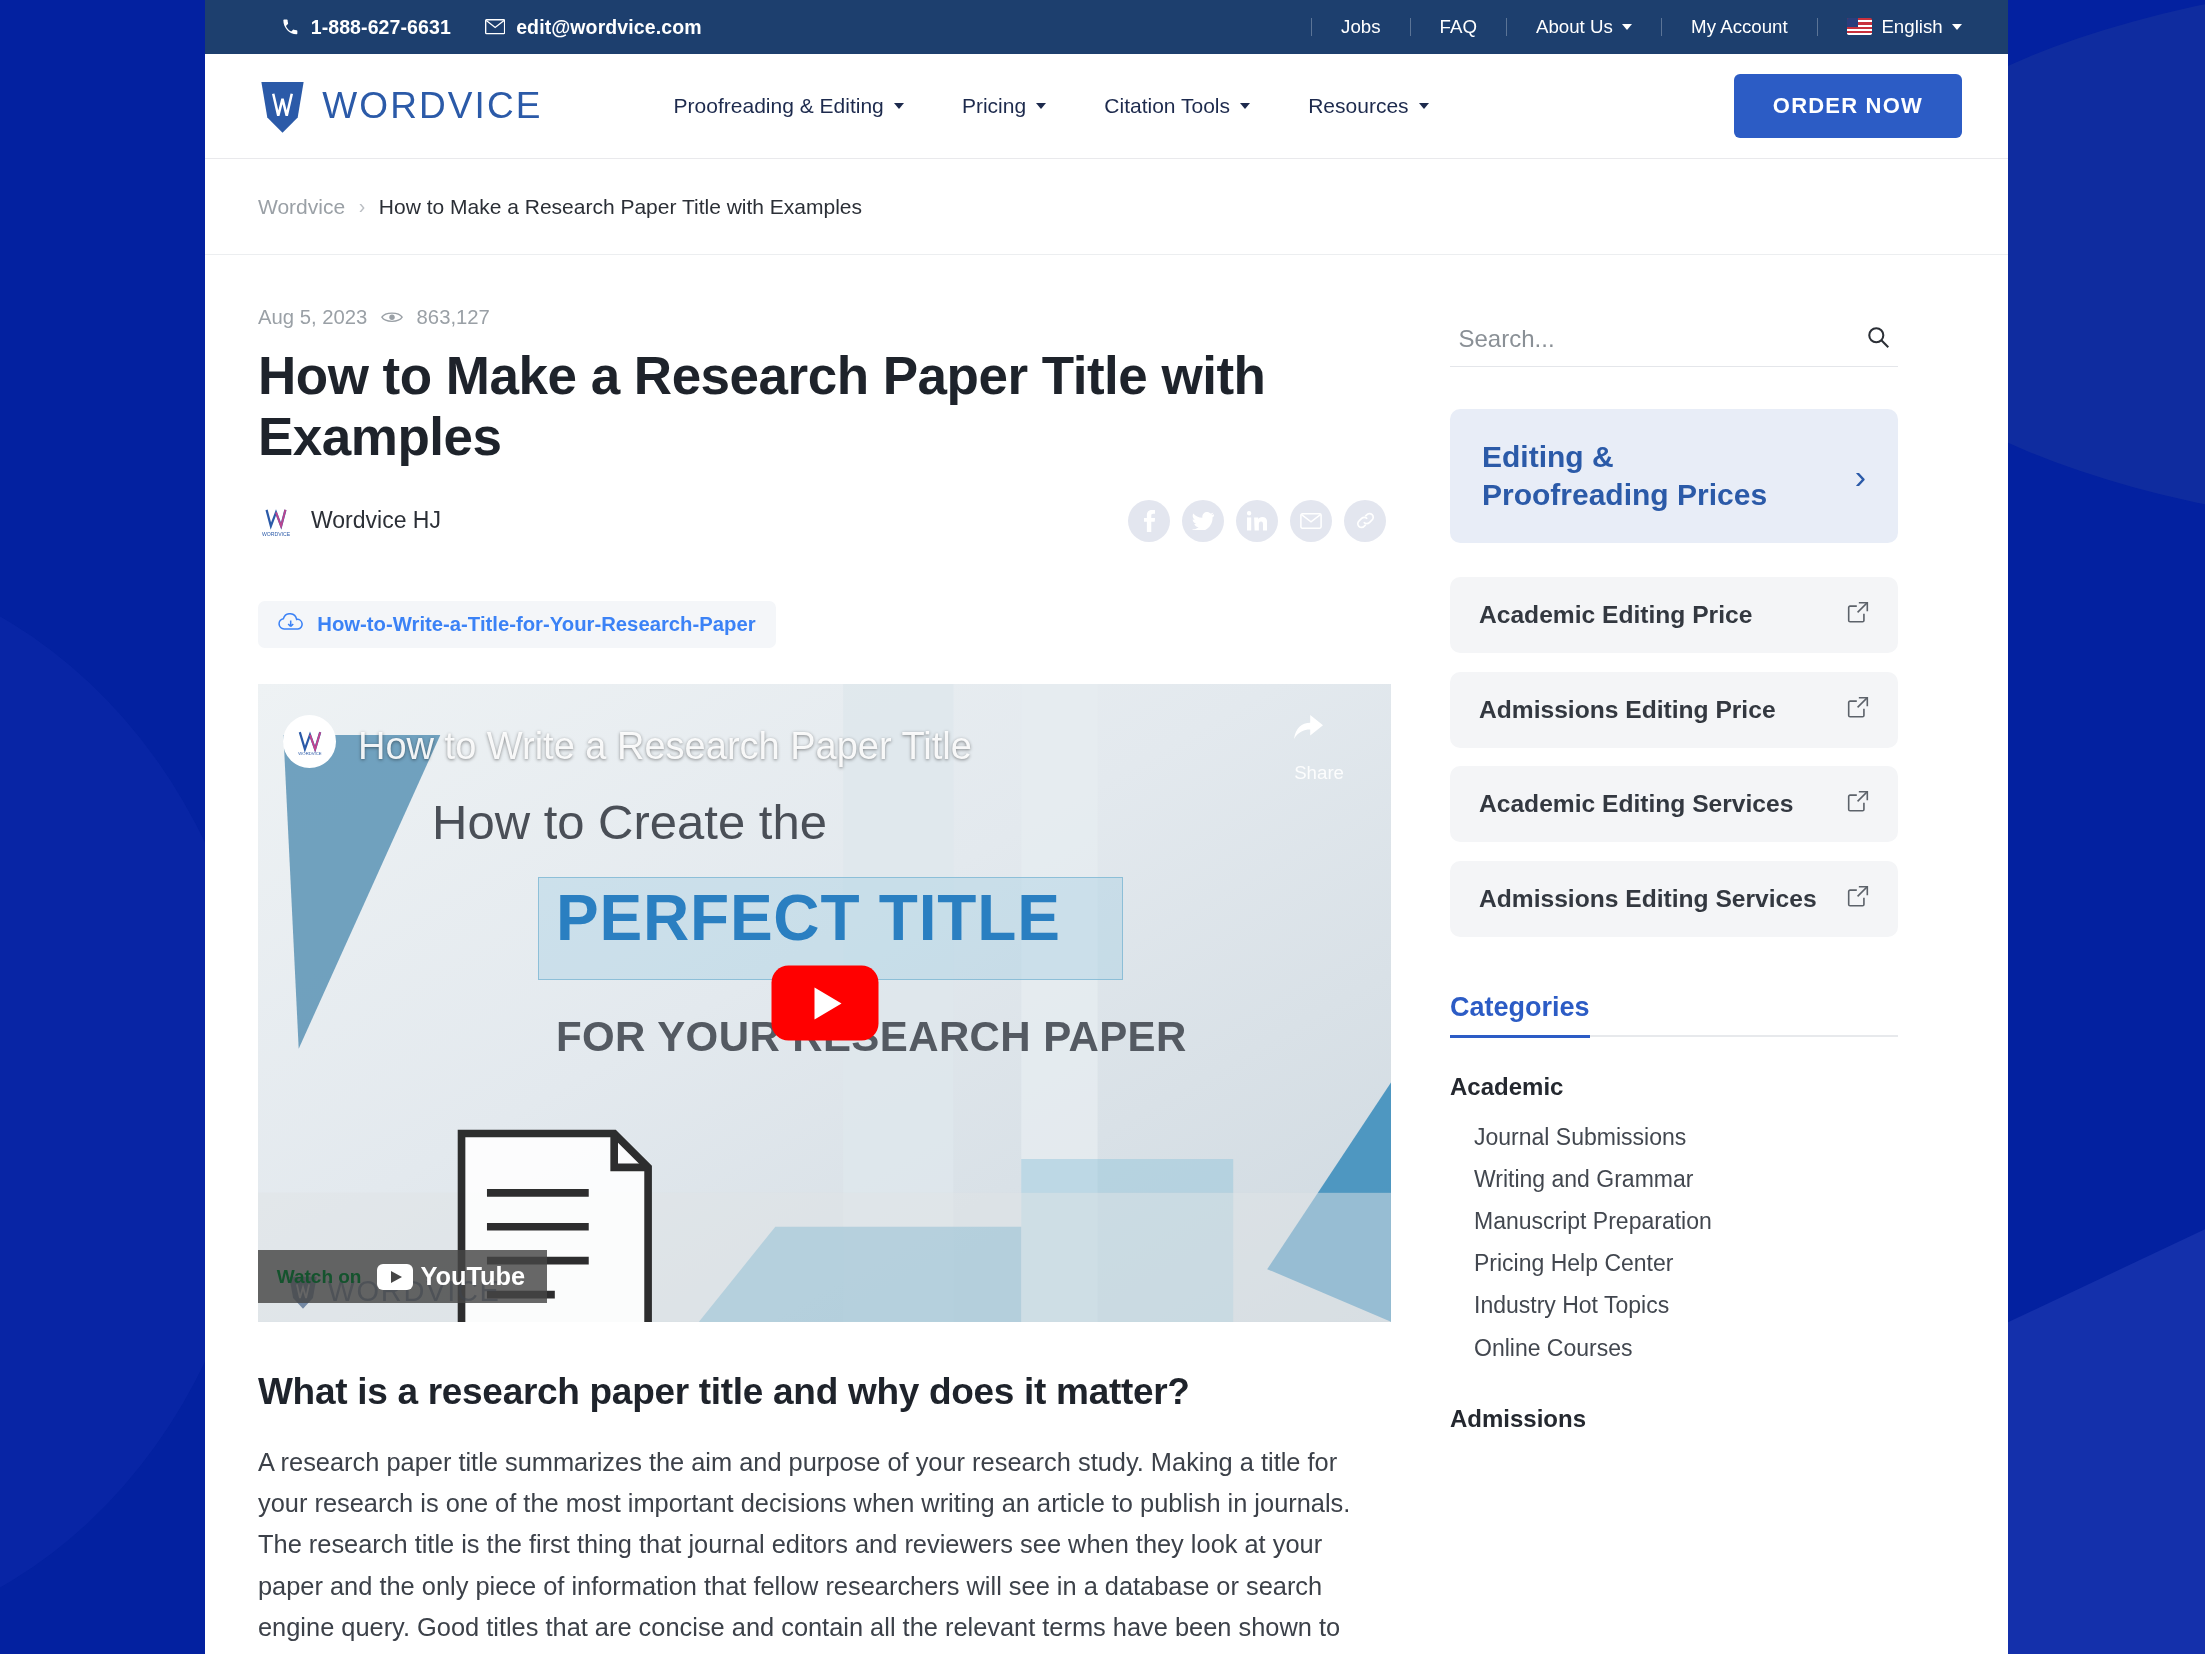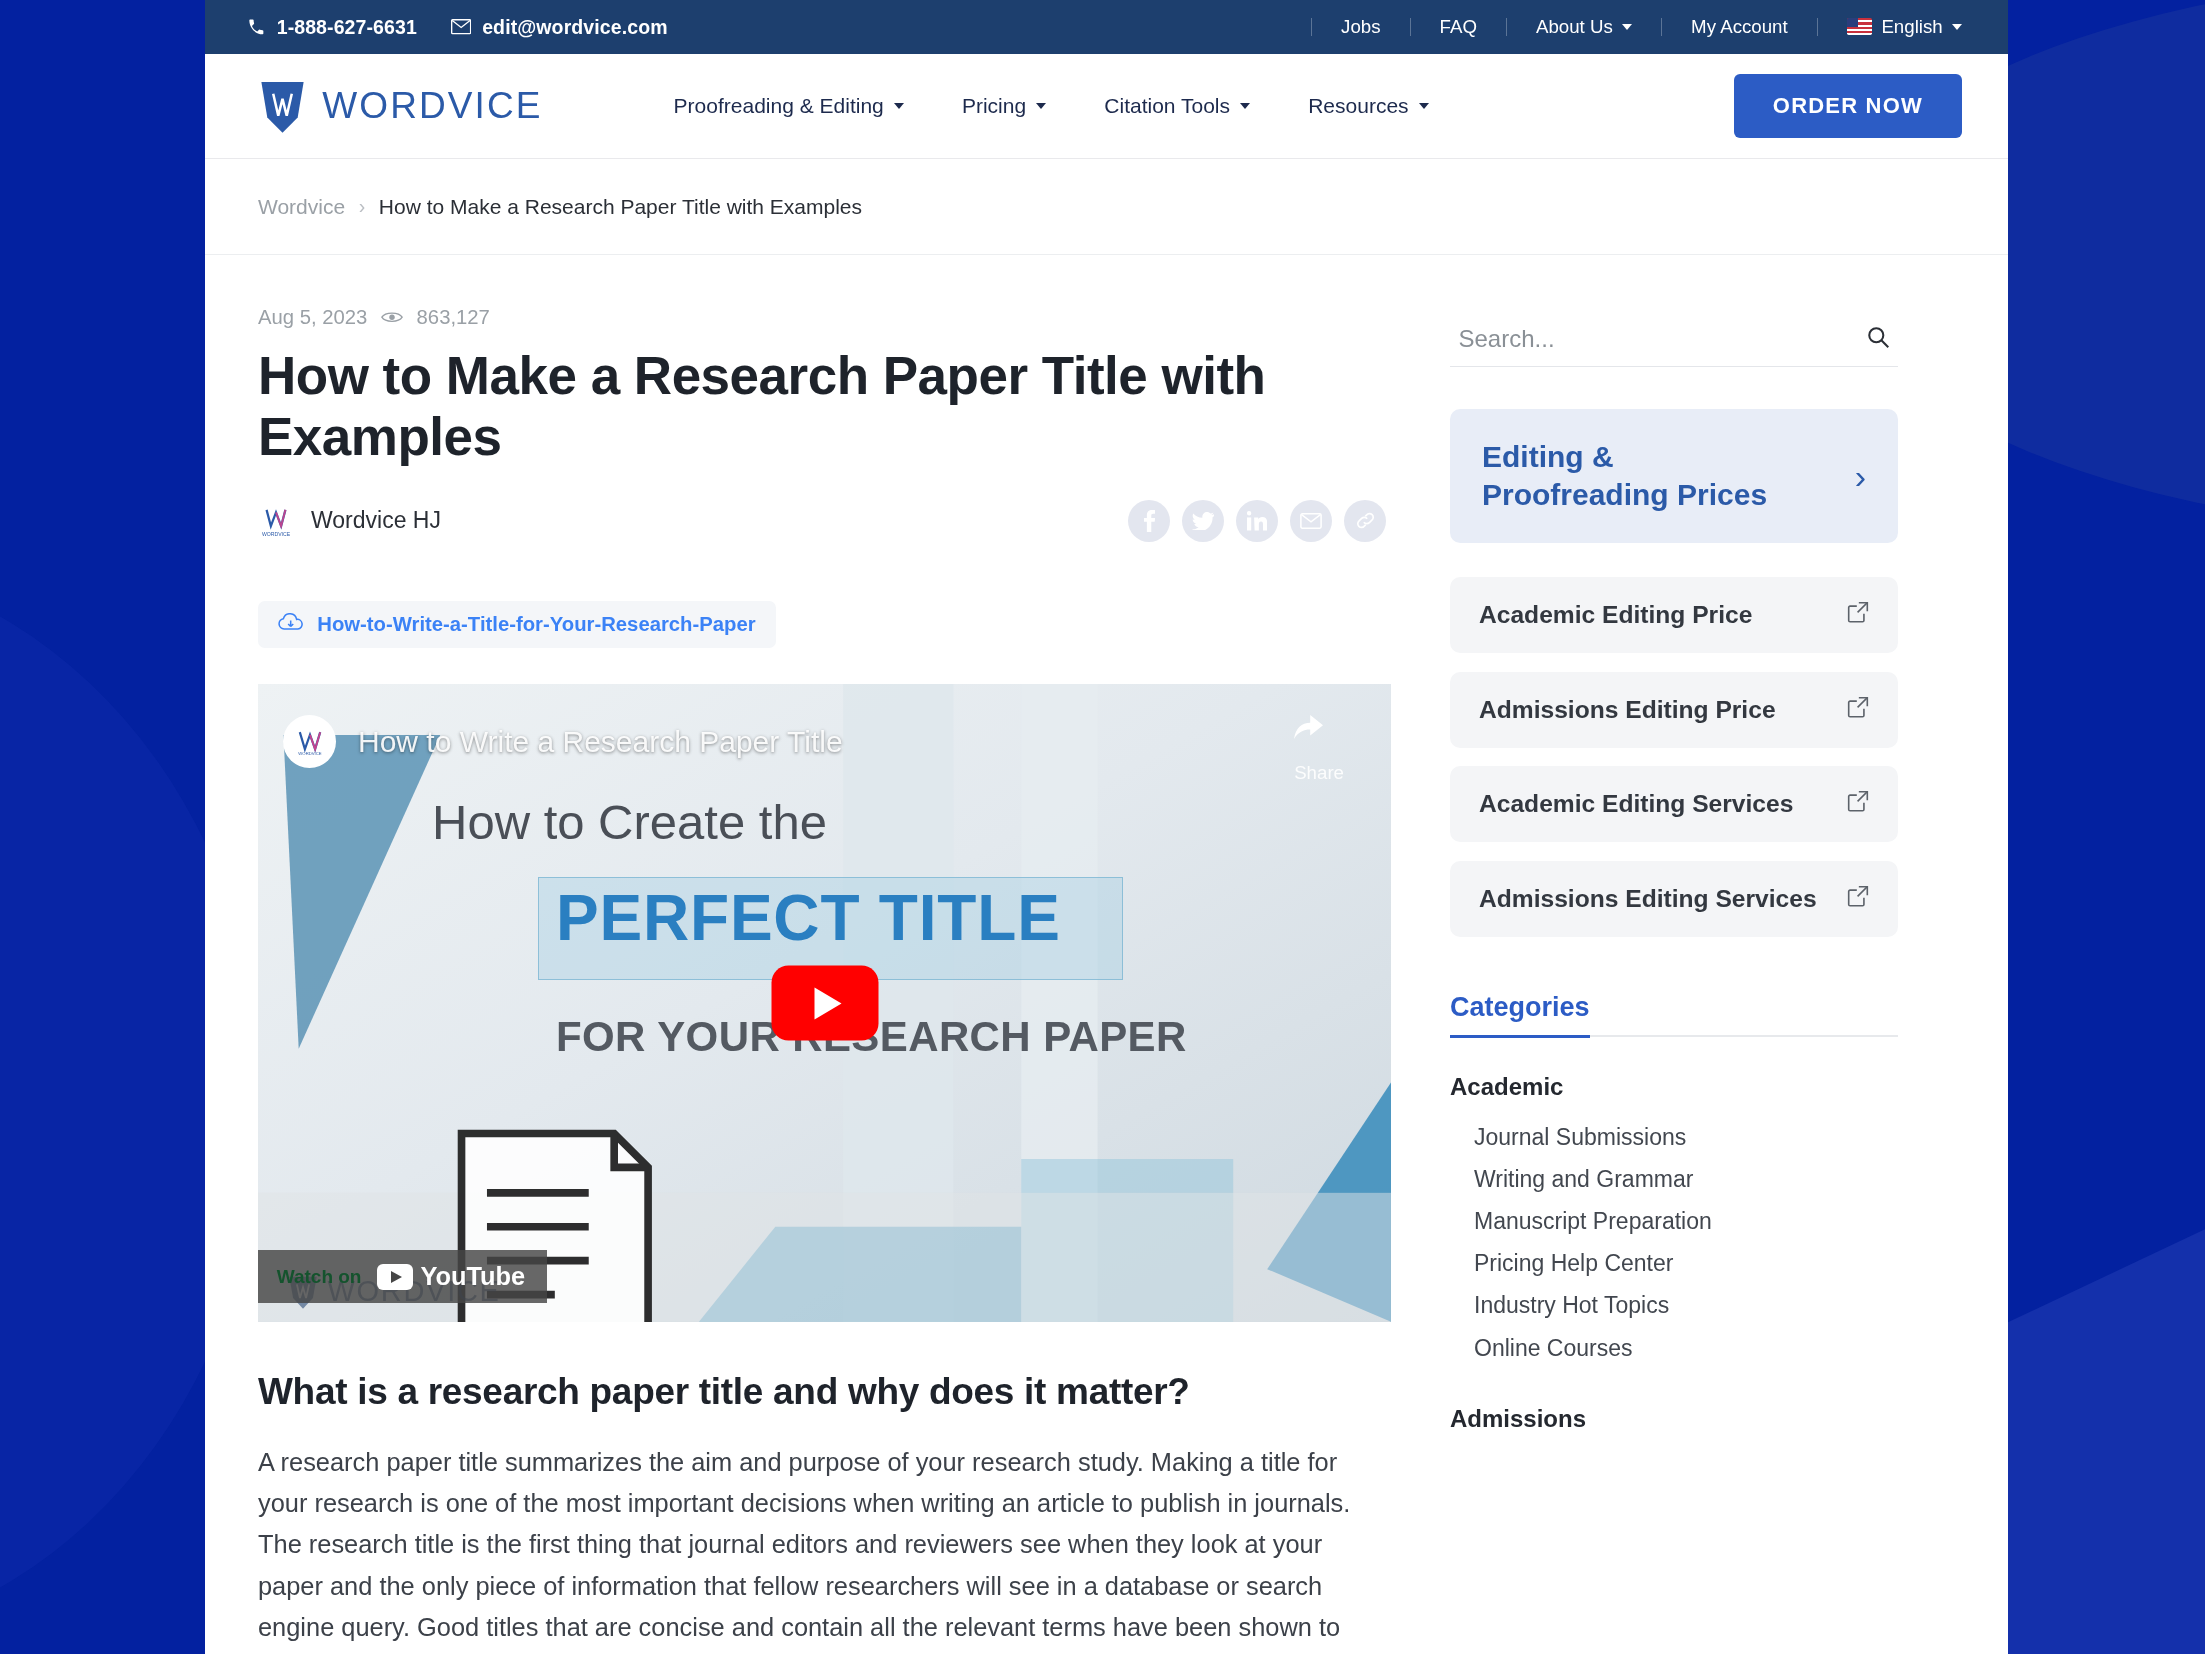--- a/index.html
+++ b/index.html
@@ -31,21 +31,21 @@
     z-index: 2;
     overflow: hidden;
   }
 
   
   .topbar {
     height: 54px;
     background: #1d3f6e;
     display: flex;
     align-items: center;
-    padding: 0 46px 0 42px;
+    padding: 0 46px 0 76px;
     color: #ffffff;
     font-size: 19.5px;
     justify-content: space-between;
   }
   .topbar-left { display: flex; align-items: center; gap: 34px; }
   .tb-item { display: flex; align-items: center; gap: 11px; font-weight: 600; letter-spacing: 0.1px; }
   .tb-icon { display: inline-flex; align-items: center; justify-content: center; }
   .topbar-right { display: flex; align-items: center; font-size: 18.7px; }
   .tb-link {
     padding: 0 29px;
@@ -203,21 +203,21 @@
     position: relative;
     width: 1133px;
     height: 638px;
     overflow: hidden;
     background: #d7dce2;
   }
   .video-bg { position: absolute; inset: 0; }
   .vid-title {
     position: absolute; left: 100px; top: 41px;
     color: rgba(255,255,255,.92);
-    font-size: 30px;
+    font-size: 38px;
     text-shadow: 0 0.8px 3.4px rgba(0,0,0,.45);
     z-index: 5;
   }
   .yt-logo-circle {
     position: absolute; left: 25.4px; top: 30.5px;
     width: 53px; height: 53px; border-radius: 50%;
     background: #fff; z-index: 6;
     display: flex; align-items: center; justify-content: center;
     flex-direction: column;
   }

